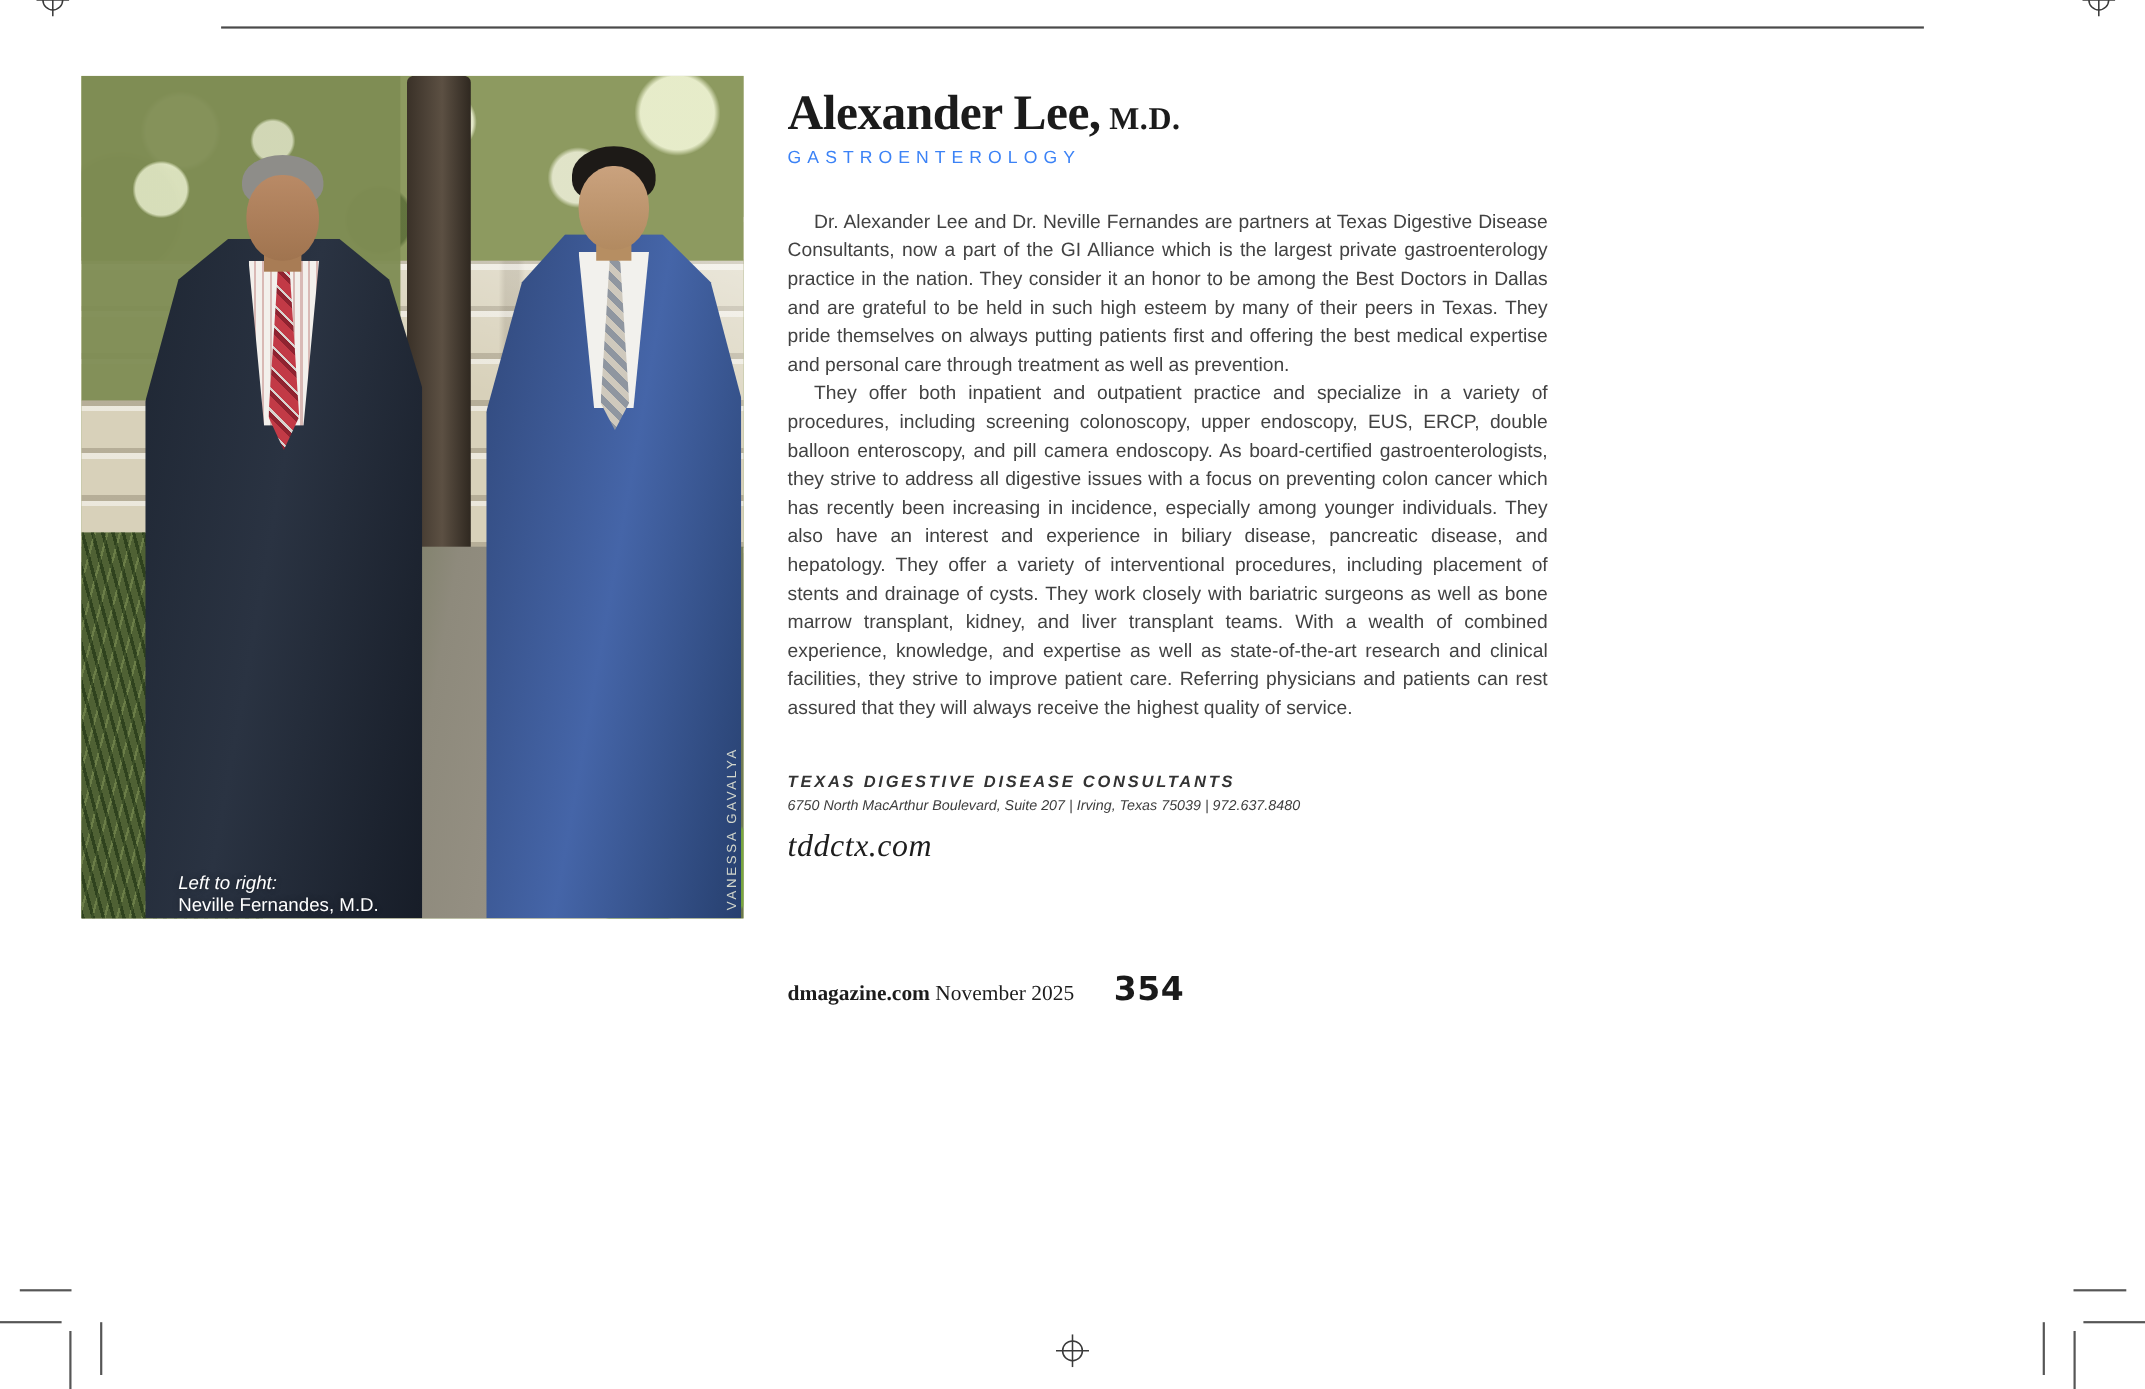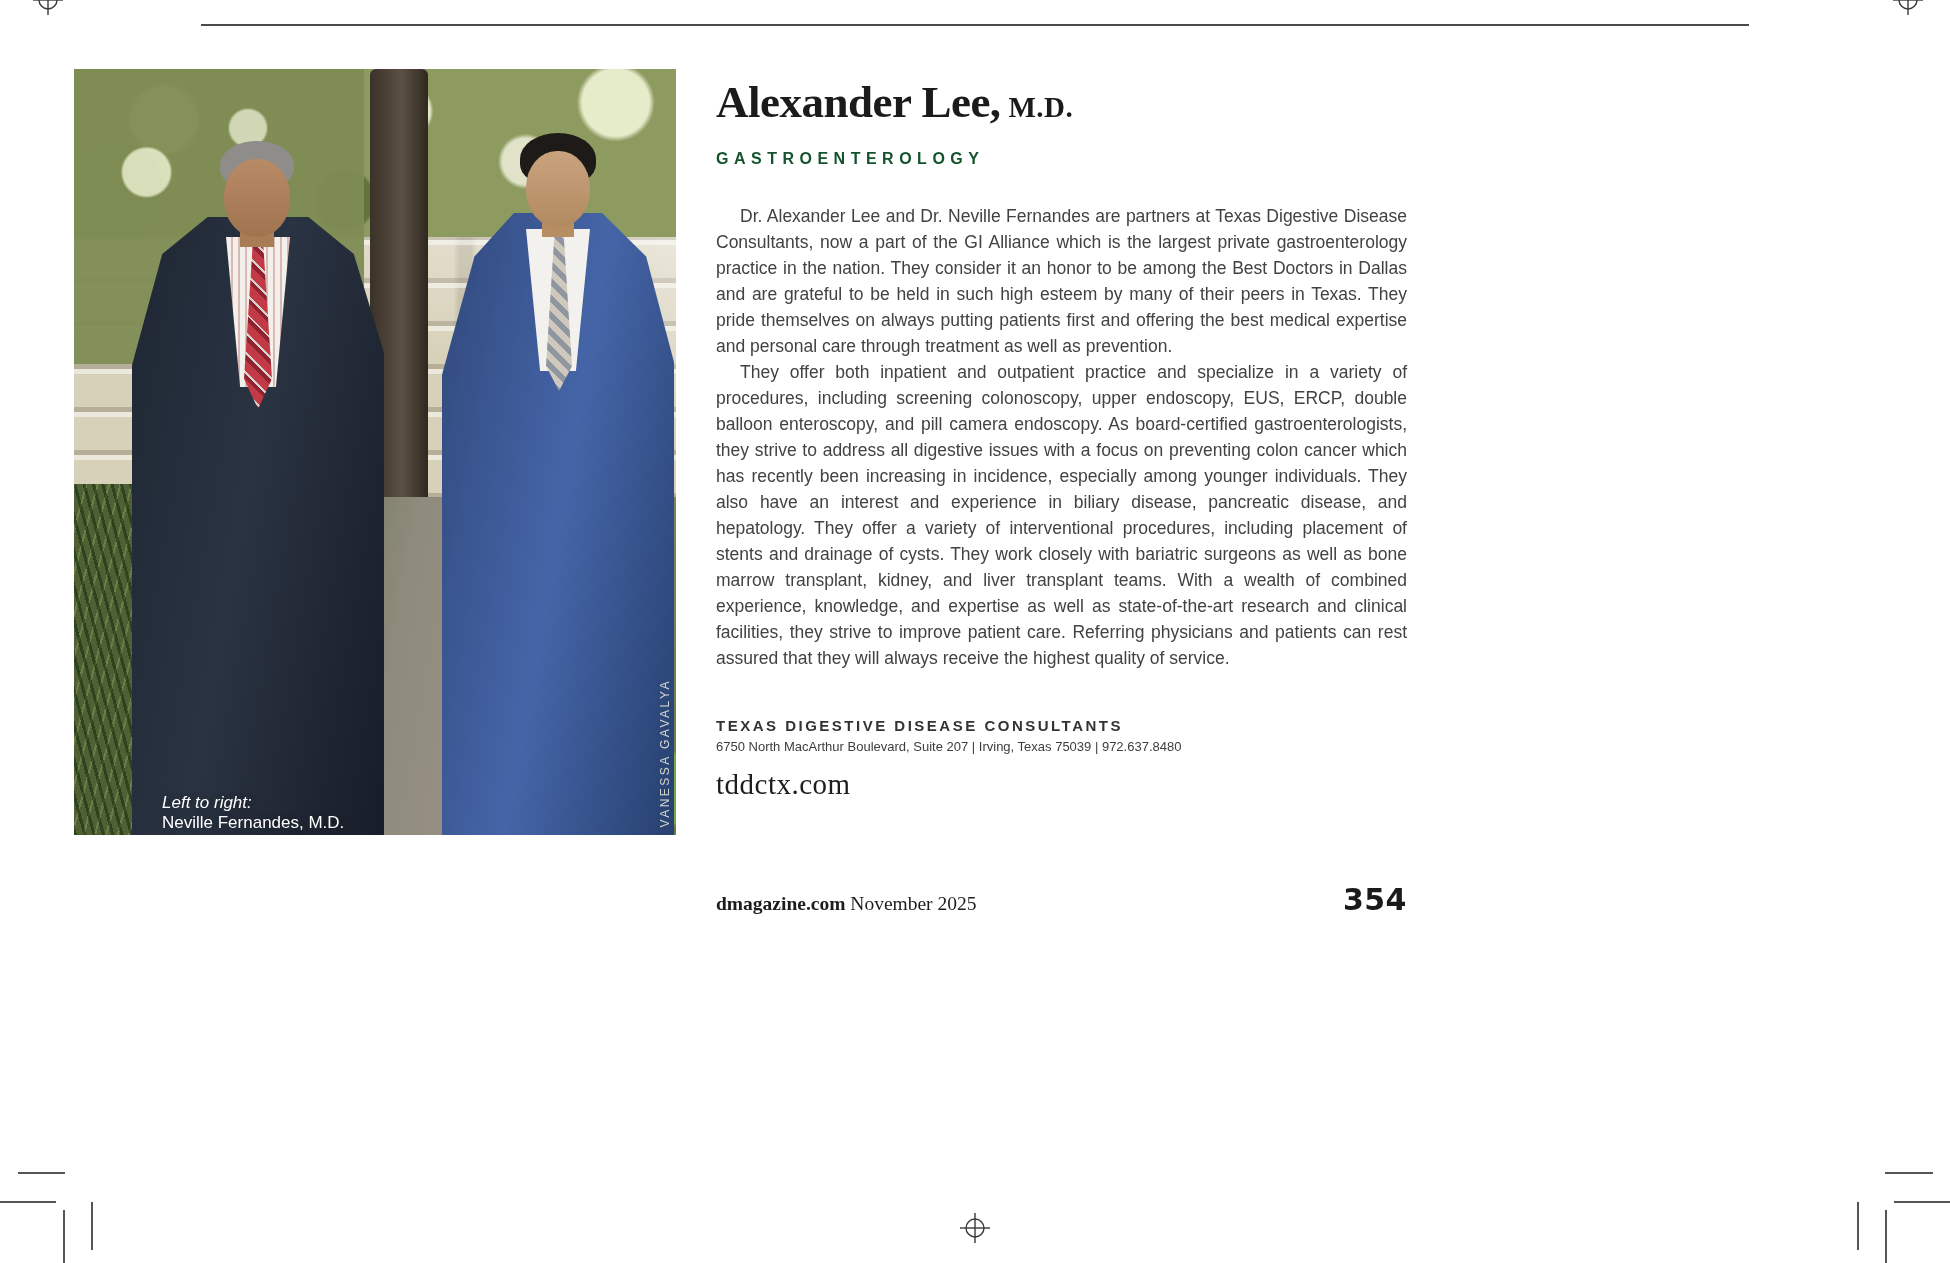--- a/index.html
+++ b/index.html
@@ -91,31 +91,31 @@
     text-shadow:0 0 6px rgba(0,0,0,.35); }
   .ph-caption .intro { font-style:italic; }
   .ph-credit { position:absolute; right:4px; bottom:8px; writing-mode:vertical-rl; transform:rotate(180deg);
     font-size:12px; letter-spacing:2.5px; color:rgba(240,240,218,.85); text-transform:uppercase; }
 
   
   .column { position:absolute; left:716px; top:78px; width:691px; color:#424242; }
   .headline { font-family:"Liberation Serif", serif; font-weight:bold; color:#1b1b1b;
     font-size:45px; line-height:49px; letter-spacing:-0.5px; }
   .headline .cred { font-size:29px; letter-spacing:0.5px; }
-  .specialty { margin-top:18px; font-size:16px; font-weight:bold; letter-spacing:5.5px; color:#14532d; }
+  .specialty { margin-top:2px; font-size:16px; font-weight:normal; letter-spacing:5.5px; color:#3b82f6; }
   .body-copy { margin-top:35px; font-size:17.5px; line-height:26px; text-align:justify; color:#424242; }
   .body-copy p { text-indent:24px; }
-  .contact { margin-top:46px; }
+  .contact { margin-top:46px;font-style:italic; }
   .contact-company { font-size:15px; font-weight:bold; letter-spacing:2.5px; color:#333333; }
   .contact-line { margin-top:8px; font-size:13px; line-height:25.5px; color:#3d3d3d; }
   .contact-line:nth-of-type(2) { margin-top:0; }
   .website { margin-top:8px; font-family:"Liberation Serif", serif; font-size:29px; color:#1d1d1d; letter-spacing:0.5px; }
 
   
-  .footer { position:absolute; left:716px; top:882px; width:691px; display:flex; justify-content:space-between;
+  .footer { position:absolute; left:716px; top:882px; width:691px; display:flex; justify-content:flex-start;
     align-items:baseline; gap:36px; }
   .footer-text { font-family:"Liberation Serif", serif; font-size:19.5px; color:#1c1c1c; }
   .footer-text .site { font-weight:bold; }
   .page-number { font-family:"DejaVu Sans", sans-serif; font-weight:bold; font-size:30px; color:#1a1a1a;
     letter-spacing:0.5px; }
 </style>
 </head>
 <body>
 
 <div class="page">

